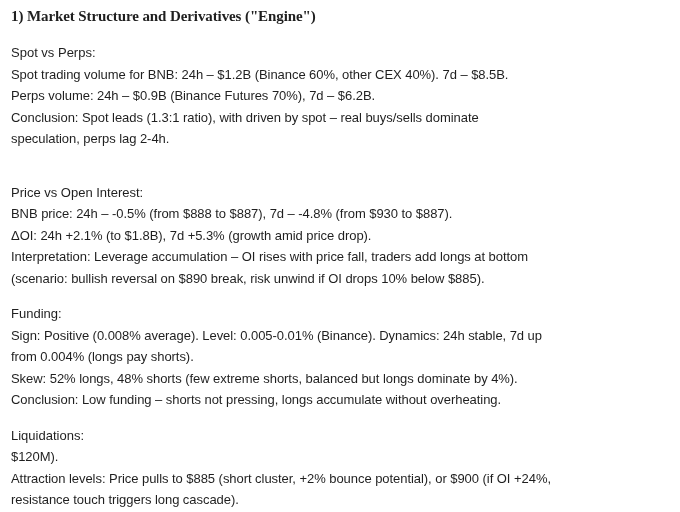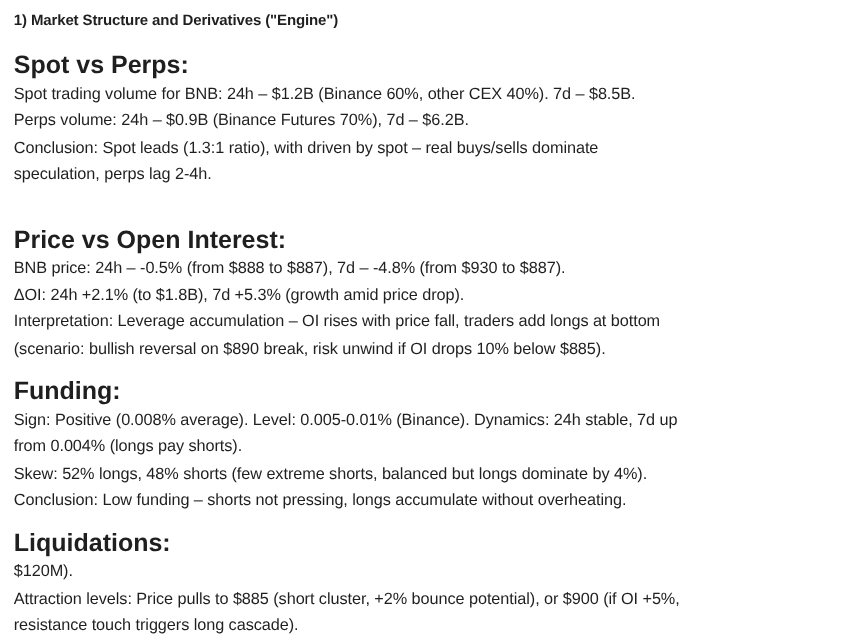--- a/index.html
+++ b/index.html
@@ -11,33 +11,34 @@
       width: 680px;
       height: 512px;
       overflow: hidden;
       font-family: "Liberation Sans", "DejaVu Sans", sans-serif;
       color: #1f1f1f;
     }
     .doc {
       padding: 4px 11px 0 11px;
     }
     .title {
-      font-size: 12px;
+      font-size: 15px;
       font-weight: bold;
       margin: 0;
       line-height: 22px;
       padding-top: 1px;
       letter-spacing: -0.1px;
+      font-family: Liberation Serif, serif;
     }
     .section {
       margin-top: 16px;
     }
     .section-heading {
-      font-size: 20px;
-      font-weight: bold;
+      font-size: 13px;
+      font-weight: normal;
       line-height: 21.5px;
       margin: 0;
     }
     .line {
       font-size: 13px;
       line-height: 21.5px;
       margin: 0;
       letter-spacing: -0.05px;
     }
     .section-1 { margin-top: 15px; }
@@ -71,16 +72,16 @@
     <p class="section-heading">Funding:</p>
     <p class="line">Sign: Positive (0.008% average). Level: 0.005-0.01% (Binance). Dynamics: 24h stable, 7d up</p>
     <p class="line">from 0.004% (longs pay shorts).</p>
     <p class="line">Skew: 52% longs, 48% shorts (few extreme shorts, balanced but longs dominate by 4%).</p>
     <p class="line">Conclusion: Low funding – shorts not pressing, longs accumulate without overheating.</p>
   </div>
 
   <div class="section section-4">
     <p class="section-heading">Liquidations:</p>
     <p class="line">$120M).</p>
-    <p class="line">Attraction levels: Price pulls to $885 (short cluster, +2% bounce potential), or $900 (if OI +5%,</p>
+    <p class="line">Attraction levels: Price pulls to $885 (short cluster, +2% bounce potential), or $900 (if OI +24%,</p>
     <p class="line">resistance touch triggers long cascade).</p>
   </div>
 </div>
 
 </body></html>

